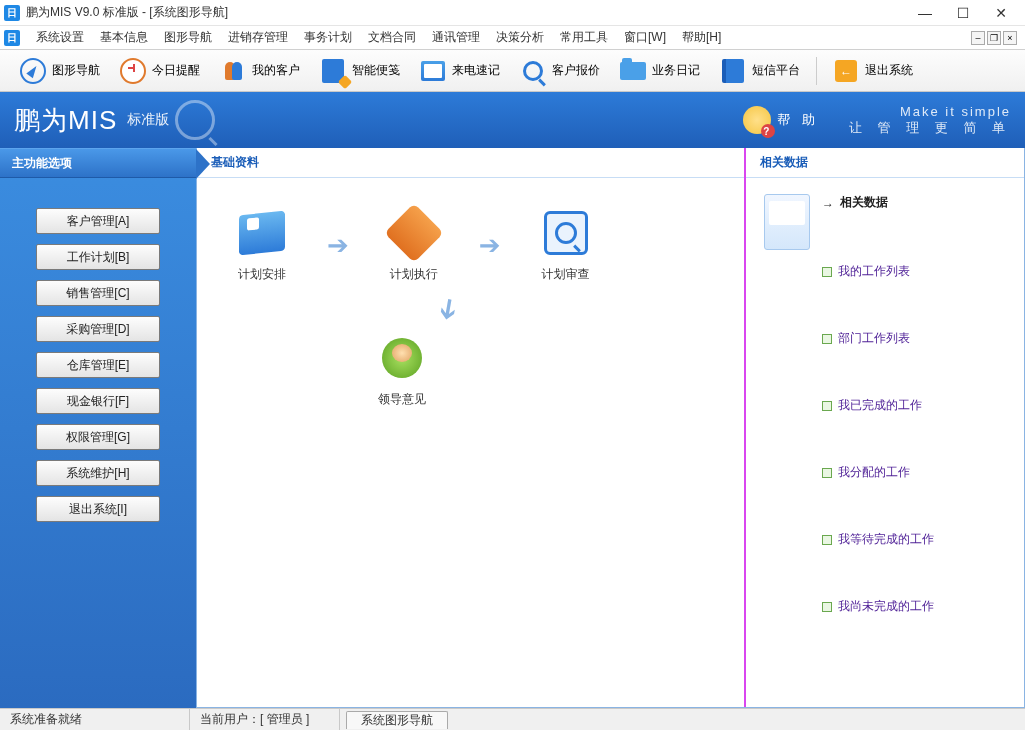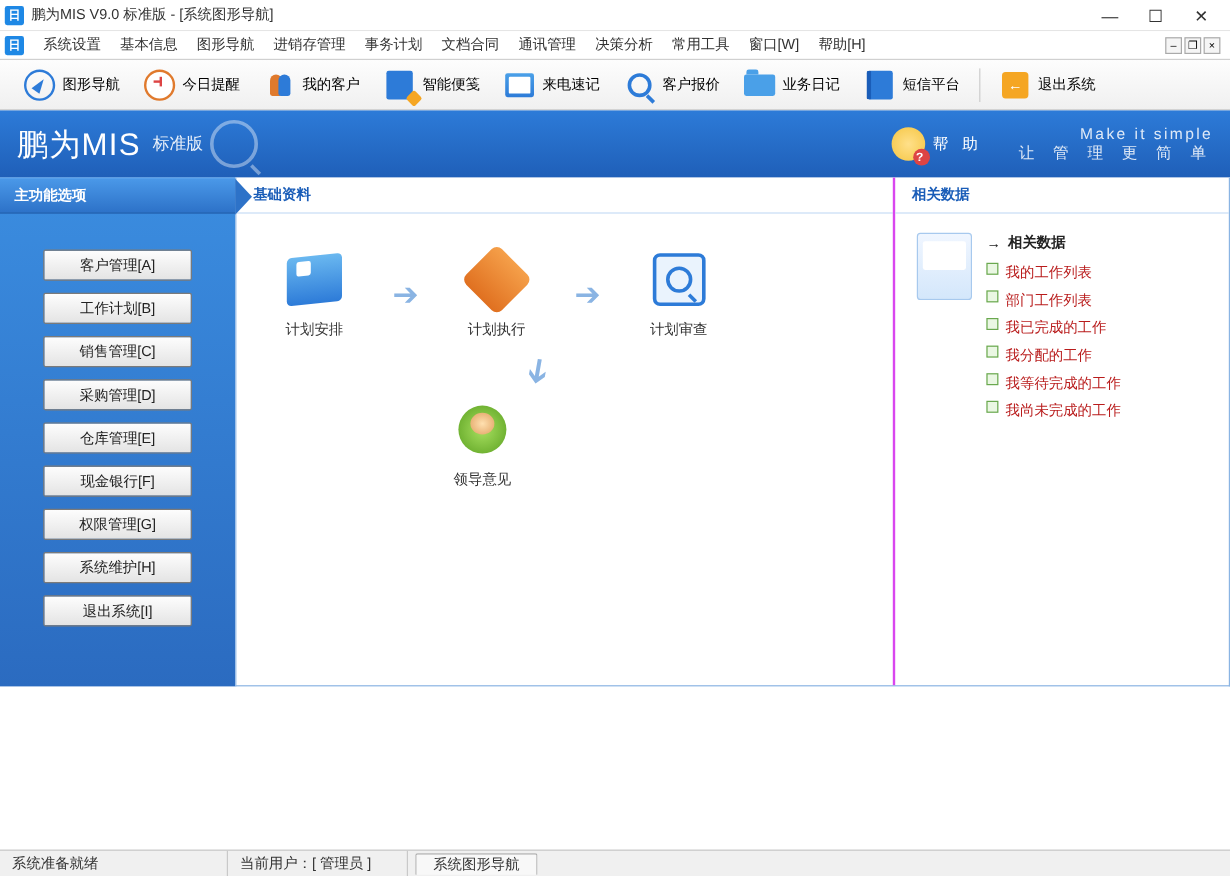--- a/index.html
+++ b/index.html
@@ -31,21 +31,21 @@
 .banner .logo-sub { font-size: 14px; margin-left: 10px; opacity: .9; }
 .banner .magnify { width:40px;height:40px;border:3px solid rgba(255,255,255,.4);border-radius:50%;margin-left:6px;position:relative;}
 .banner .magnify::after{content:"";position:absolute;right:-6px;bottom:-6px;width:10px;height:3px;background:rgba(255,255,255,.4);transform:rotate(45deg);}
 .banner .spacer { flex: 1; }
 .banner .help-link { display:flex;align-items:center;gap:6px;cursor:pointer;font-size:13px;letter-spacing:4px;}
 .banner .slogan { text-align:right;margin-left:30px;}
 .banner .slogan .en{font-size:13px;letter-spacing:2px;opacity:.85;}
 .banner .slogan .cn{font-size:13px;letter-spacing:6px;opacity:.85;}
 
 
-.body-wrap { display:flex; height: 424px; }
+.body-wrap { display:flex; height: 560px; }
 
 
 .sidebar { width: 196px; background: linear-gradient(#3b8de0,#2b6bc0); display:flex;flex-direction:column;}
 .sidebar-header { height: 30px; background: linear-gradient(#4a98e8,#2d72c8); color:#fff;font-weight:bold;display:flex;align-items:center;padding-left:12px;border-bottom:1px solid #1e5aa8;border-top:1px solid #5da5ee; position:relative;}
 .sidebar-header::after{content:"";position:absolute;right:-14px;top:0;width:0;height:0;border-left:14px solid #2d72c8;border-top:15px solid transparent;border-bottom:15px solid transparent;}
 .sidebar-body { flex:1; padding: 30px 36px; display:flex;flex-direction:column;gap:10px;}
 .side-btn { height: 26px; background: linear-gradient(#fdfdfd,#e4e4e4); border:1px solid #7a7a7a; border-radius:2px; display:flex;align-items:center;justify-content:center;cursor:pointer;color:#222;font-size:12px;}
 
 
 .main { flex:1; background:#fff; display:flex; border:1px solid #8ab4e3;border-top:none;}
@@ -61,21 +61,21 @@
 
 
 .right-panel { width:280px;border-left:2px solid #d946ef;display:flex;flex-direction:column;}
 .right-body { padding: 16px 18px; }
 .related-block { display:flex;gap:12px;}
 .thumb { width:46px;height:56px;background:linear-gradient(#f0f6ff,#d4e7fb);border:1px solid #a7c9ee;border-radius:3px;position:relative;}
 .thumb::before{content:"";position:absolute;top:6px;left:4px;right:4px;height:24px;background:#fff;border-radius:2px;}
 .rel-list { flex:1;}
 .rel-title { font-weight:bold;color:#222;margin-bottom:8px;display:flex;align-items:center;gap:6px;}
 .rel-items { display:flex;flex-direction:column;gap:6px;}
-.rel-item { display:flex;gap:6px;cursor:pointer;color:#b91c1c;}
+.rel-item { display:flex;align-items:center;gap:6px;cursor:pointer;color:#4c1d95;margin-top:44px;}
 .chk { width:10px;height:10px;border:1px solid #6aa84f;background:#eaf7e3;}
 
 
 .statusbar { position:absolute;bottom:0;left:0;right:0;height:22px;background:#f0f0f0;border-top:1px solid #c9c9c9;display:flex;align-items:center;font-size:12px;color:#333;}
 .status-seg { padding:0 10px;border-right:1px solid #c9c9c9;height:100%;display:flex;align-items:center;}
 .status-tab { padding:0 14px;border:1px solid #aaa;border-bottom:none;background:#f8f8f8;height:18px;display:flex;align-items:center;margin-left:6px;border-radius:2px 2px 0 0;}
 
 
 .ico-compass{width:26px;height:26px;border:2px solid #2d7bd8;border-radius:50%;position:relative;}
 .ico-compass::after{content:"";position:absolute;left:50%;top:50%;width:0;height:0;border-left:4px solid transparent;border-right:4px solid transparent;border-bottom:12px solid #2d7bd8;transform:translate(-50%,-50%) rotate(35deg);}

